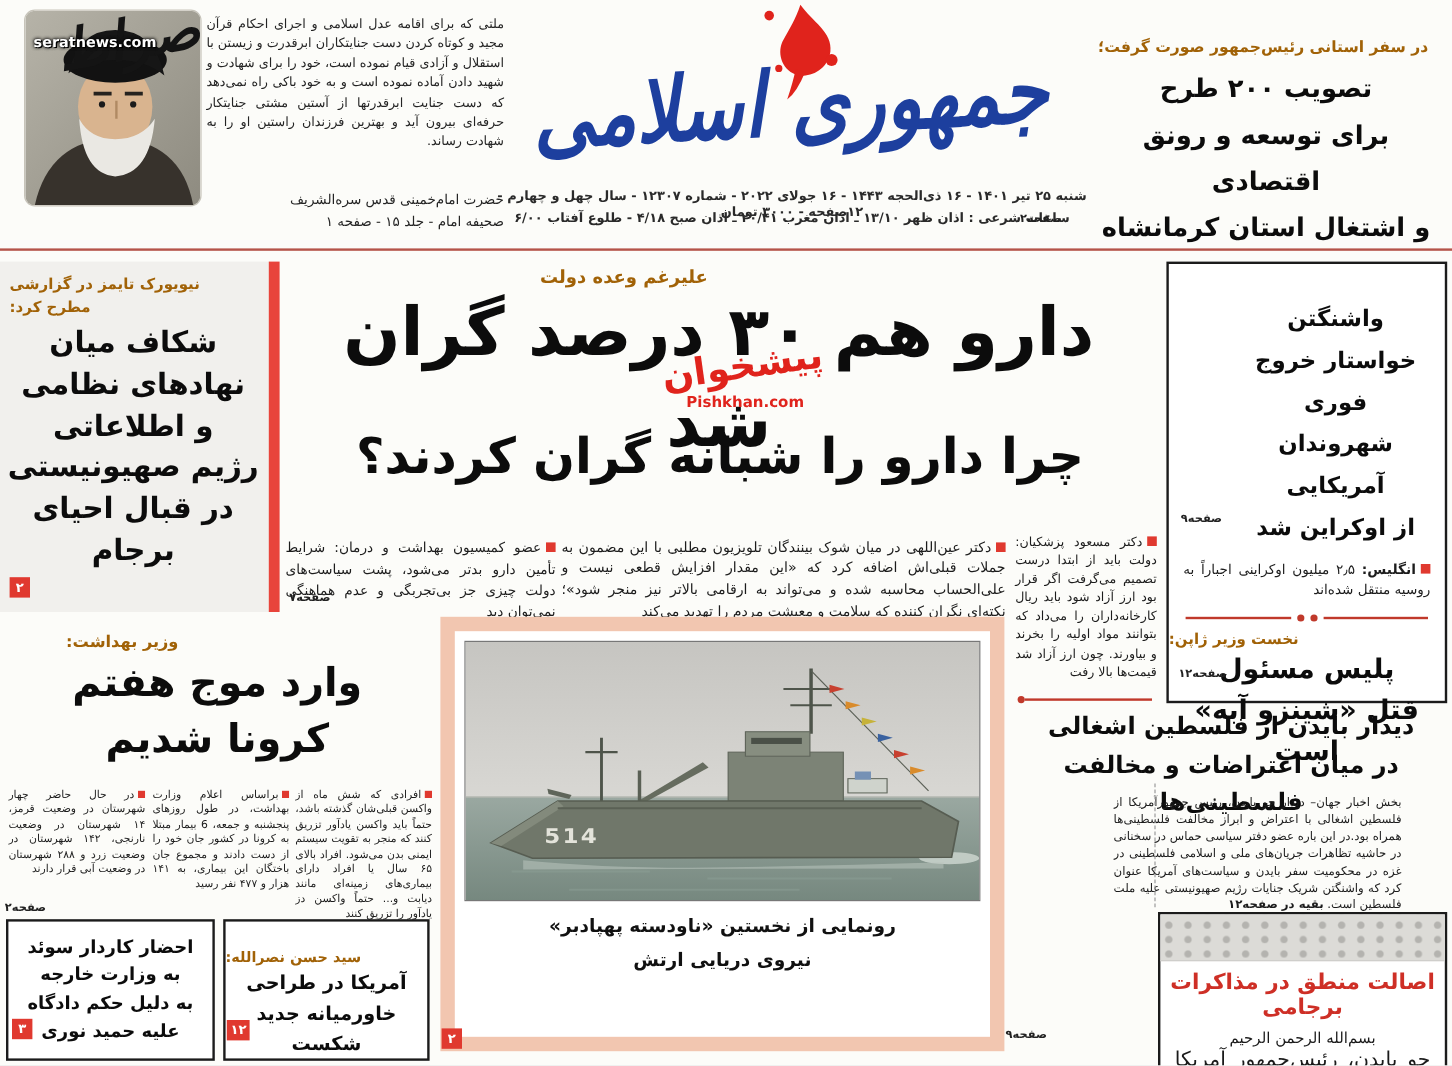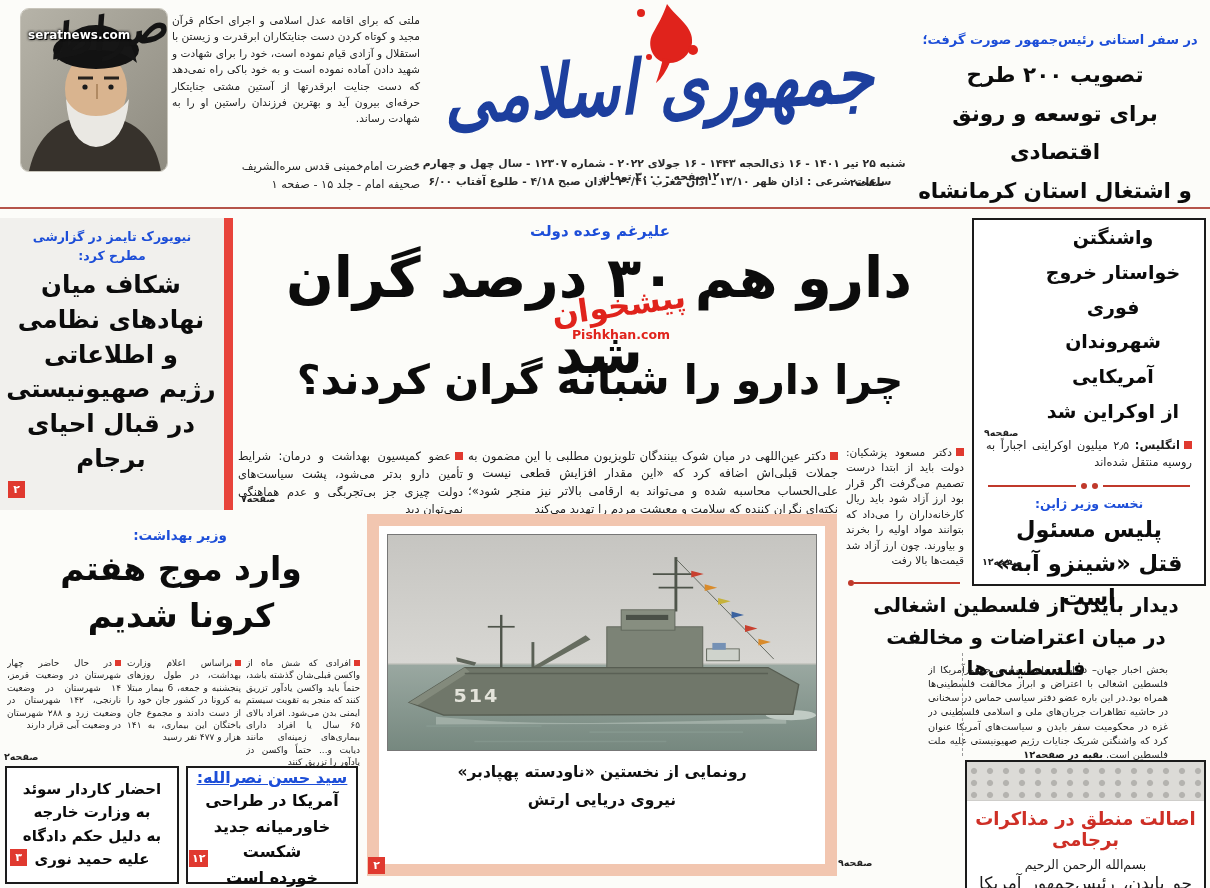--- a/index.html
+++ b/index.html
@@ -2,21 +2,21 @@
 <html lang="fa" dir="rtl"><head>
 <meta charset="utf-8">
 <style>
   html,body{margin:0;padding:0;background:#e8e8e8;}
   .page{
     position:relative; width:1210px; height:888px; margin:0 auto;
     background:#fcfcf9; overflow:hidden;
     font-family:"DejaVu Sans",sans-serif; direction:rtl; color:#1c1c1c;
   }
   .abs{position:absolute;}
-  .k{font-weight:bold; text-align:center; color:#1d4ed8;}
+  .k{font-weight:bold; text-align:left; color:#a16207;}
   .hl{font-weight:bold; text-align:center; color:#0c0c0c;}
   .ml{white-space:pre-line;}
   .just{text-align:justify;}
   .sq{display:inline-block; width:8px; height:8px; background:#e0392f; margin-left:4px; vertical-align:baseline;}
   .badge{position:absolute; min-width:17px; height:17px; padding:0 3px; background:#e0392f; color:#fff;
          font-size:11px; font-weight:bold; display:flex; align-items:center; justify-content:center; box-sizing:border-box; z-index:6;}
   .pageref{position:absolute; font-size:9.5px; font-weight:bold; color:#222; z-index:5;}
   .box{position:absolute; border:2px solid #1b1b1b; background:#fff; box-sizing:border-box;}
 
   
@@ -60,21 +60,21 @@
   
   #photo-frame{left:367px; top:514px; width:470px; height:362px; background:#f2c6b0; box-sizing:border-box; padding:12px; z-index:2;}
   #photo-inner{background:#fff; width:100%; height:100%; box-sizing:border-box; padding:8px 8px 0;}
   #photo-img{width:100%; height:217px; border:1px solid #777; box-sizing:border-box; overflow:hidden;}
   #photo-img svg{display:block; width:100%; height:100%;}
   #photo-caption{text-align:center; font-size:15.5px; font-weight:600; line-height:1.8; margin-top:8px; color:#111;}
   #photo-badge{left:368px; top:857px;}
 
   
   #sidebar-box{left:972px; top:218px; width:234px; height:368px;}
-  #wash-hl{margin-top:0; font-size:19px; line-height:1.83; font-weight:bold; text-align:center;padding-left:48px;}
+  #wash-hl{margin-top:29px; font-size:19px; line-height:1.83; font-weight:bold; text-align:center;padding-left:48px;}
   #wash-bullet{margin:8px 12px 0; font-size:11.3px; line-height:1.5;}
   #wash-bullet b{font-size:11.5px;margin-top:31px;}
   #wash-ref{left:984px; top:427px;}
   .sep2{display:flex; align-items:center; gap:5px; margin:12px 14px 0;}
   .sep2 .ln{flex:1; height:2px; background:#c0392b;}
   .sep2 .dot{width:6px; height:6px; border-radius:50%; background:#c0392b;}
   #japan-kicker{margin-top:7px; font-size:12.5px;}
   #japan-hl{margin-top:2px; font-size:22.5px; line-height:1.5;}
   #japan-ref{left:982px; top:556px;}
 
@@ -93,21 +93,21 @@
      background-size:16px 12px; border-bottom:1px solid #cfcecb;}
   #ed-title{text-align:center; color:#ce2f26; font-weight:bold; font-size:18px; margin-top:7px;}
   #ed-basmala{text-align:center; font-size:12.5px; margin-top:7px; color:#1a1a1a;}
   #ed-line{padding:0 12px; font-size:17px; text-align:justify; margin-top:1px; color:#1a1a1a;}
 
   
   #sweden-box{left:5px; top:766px; width:174px; height:118px;}
   #sweden-hl{margin-top:10px; font-size:15px; line-height:1.55;}
   #sweden-badge{left:10px; top:849px;}
   #nasr-box{left:186px; top:766px; width:172px; height:118px;}
-  #nasr-kicker{margin-top:0; font-size:16px;text-decoration:underline;}
+  #nasr-kicker{margin-top:23px; font-size:12px;}
   #nasr-hl{margin-top:1px; font-size:16px; line-height:1.6;}
   #nasr-badge{left:189px; top:850px;}
 
   
   #health-kicker{left:55px; top:527px; width:250px; font-size:13.5px;}
   #health-hl{left:5px; top:546px; width:352px; font-size:33px; line-height:1.42;}
   .hcol{position:absolute; width:114px; font-size:9px; line-height:1.38; max-height:115px; overflow:hidden;}
   .hcol .sq{width:6px; height:6px; margin-left:3px;}
   #hb-right{left:246px; top:648px;}
   #hb-middle{left:127px; top:648px;}

